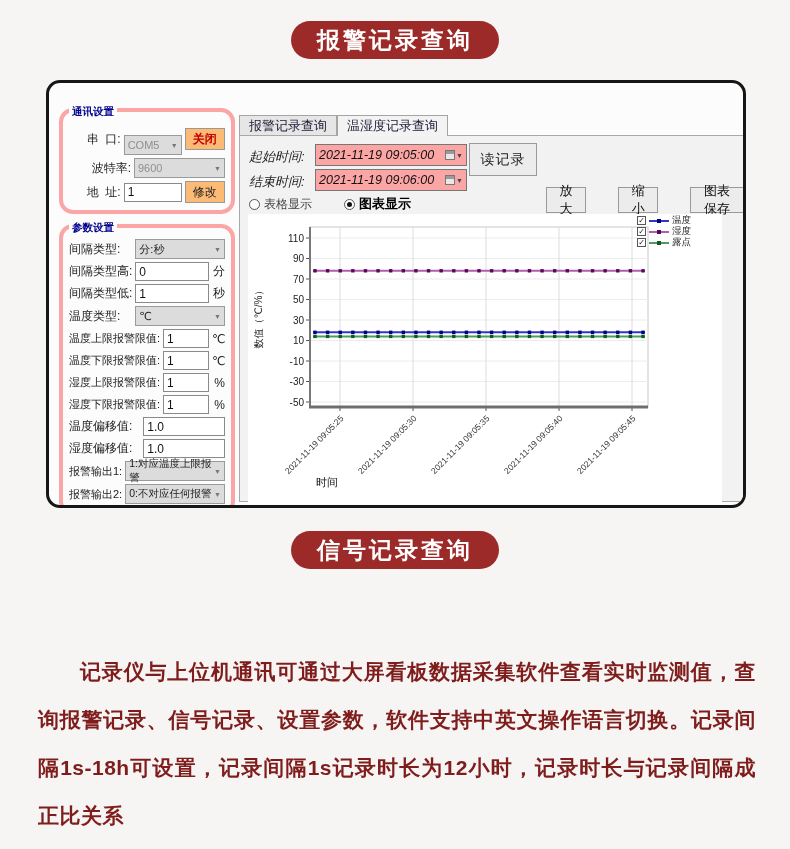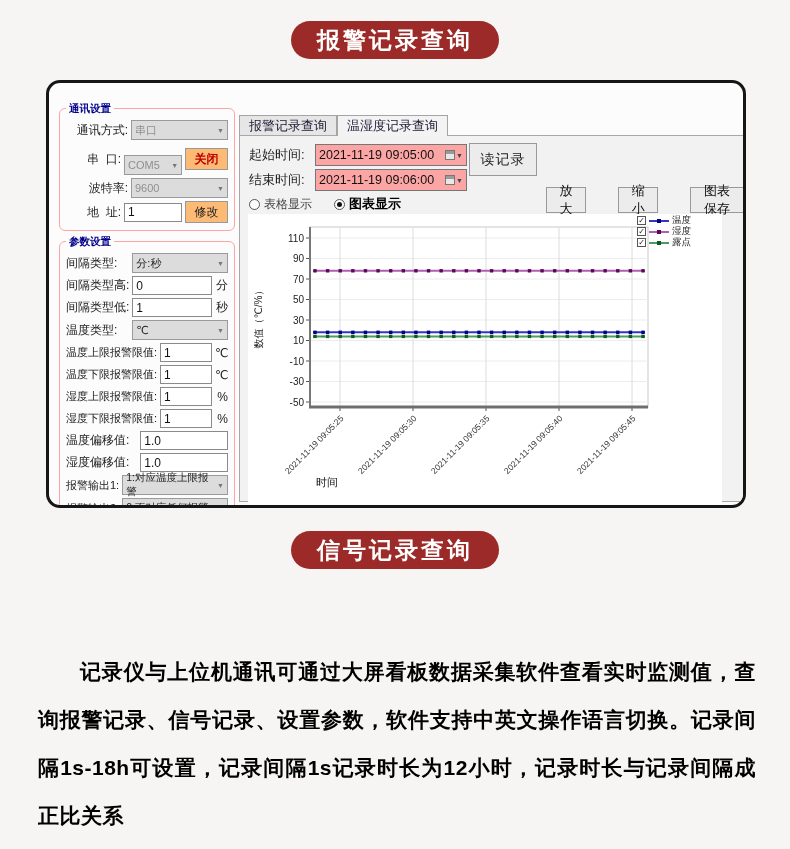--- a/index.html
+++ b/index.html
@@ -14,21 +14,21 @@
   #badge-signal { top:531px; }
 
   
   #app-window { position:absolute; left:46px; top:80px; width:700px; height:428px; background:#fcfcfc;
                 border:3px solid #161616; border-radius:14px; overflow:hidden; }
   #app-title { position:absolute; top:6px; left:0; width:100%; text-align:center; color:#2e7fc1;
                font-size:20px; letter-spacing:1px; }
 
   
   #left-panel { position:absolute; left:10px; top:25px; width:176px; bottom:0; }
-  .group { border:1px solid #fca5a5; border-radius:6px; position:relative; padding:8px 4px 4px 4px; margin-bottom:10px; background:#fcfcfc; }
+  .group { border:4px solid #fca5a5; border-radius:14px; position:relative; padding:8px 4px 4px 4px; margin-bottom:10px; background:#fcfcfc; }
   .group-title { position:absolute; top:-7px; left:6px; background:#fcfcfc; padding:0 3px;
                  font-size:10.5px; font-weight:bold; color:#00008c; }
   .crow,.prow { display:flex; align-items:center; margin:3px 2px; gap:3px; }
   .crow .lbl { width:62px; text-align:right; font-size:12px; color:#222; white-space:pre; }
   .prow .lbl { font-size:11px; color:#1a1a1a; white-space:nowrap; }
   .sel { height:20px; background:#dcdcdc; border:1px solid #9a9a9a; display:flex; align-items:center;
          justify-content:space-between; padding:0 3px; font-size:11px; color:#222; flex:1; min-width:0; }
   .sel.disabled { color:#8f8f8f; }
   .sel .chev { font-size:7px; color:#777; margin-left:2px; }
   .inp { height:19px; background:#fff; border:1px solid #8a8a8a; font-size:12px; color:#111;
@@ -39,33 +39,33 @@
   .unit { width:13px; font-size:12px; color:#222; text-align:right; }
 
   
   #right-panel { position:absolute; left:190px; top:32px; width:506px; bottom:3px; }
   #tabs { display:flex; height:21px; margin-left:0; }
   .tab { padding:0 9px; font-size:13px; color:#20203a; display:flex; align-items:center;
          border:1px solid #a5a5a5; border-bottom:none; background:#e6e6e6; }
   .tab.active { background:#f3f3f3; position:relative; z-index:2; }
   #tab-content { position:absolute; left:0; right:0; top:20px; bottom:0; background:#f2f2f2;
                  border:1px solid #a8a8a8; }
-  .dt-row { position:absolute; left:9px; display:flex; align-items:center; }
+  .dt-row { position:absolute; left:9px; display:flex; align-items:flex-end;font-style:italic; }
   #dt-row-start { top:8px; } #dt-row-end { top:33px; }
   .dt-lbl { font-size:13px; color:#222; width:66px; }
   .dt-field { width:152px; height:22px; background:#fca5a5; border:1px solid #767676; display:flex;
               align-items:center; padding:0 3px; font-size:12.5px; color:#111; }
   .dt-field .val { flex:1; }
   .cal-icon { width:10px; height:10px; border:1px solid #777; background:
               linear-gradient(#9a9a9a 0 3px, #e8e8e8 3px); margin-right:1px; }
   .dd-arrow { font-size:7px; color:#444; }
   #read-btn { position:absolute; left:229px; top:7px; width:68px; height:33px; background:#ececec;
               border:1px solid #999; font-size:14px; color:#222; display:flex; align-items:center;
               justify-content:center; letter-spacing:1px; }
-  #radio-row { position:absolute; left:9px; top:59px; display:flex; align-items:center; gap:22px; }
+  #radio-row { position:absolute; left:9px; top:59px; display:flex; align-items:center; gap:32px; }
   .radio-opt { display:flex; align-items:center; gap:4px; }
   .radio-circle { width:11px; height:11px; border:1px solid #555; border-radius:50%; background:#fff;
                   display:flex; align-items:center; justify-content:center; }
   .radio-circle .dot { width:5px; height:5px; border-radius:50%; background:#111; }
   #radio-table-label { font-size:12px; color:#444; }
   #radio-chart-label { font-size:13px; color:#000; font-weight:bold; }
   #zoom-btns { position:absolute; top:51px; left:282px; display:flex; gap:8px; }
   .zbtn { height:23px; background:#ececec; border:1px solid #999; font-size:13px; color:#111;
           display:flex; align-items:center; justify-content:center; padding:12px 10px;margin-left:24px; }
 
@@ -73,42 +73,35 @@
   #chart-legend { position:absolute; left:389px; top:1px; }
   .leg-row { display:flex; align-items:center; gap:3px; height:11px; }
   .leg-cb { width:9px; height:9px; background:#fff; border:1px solid #555; font-size:8px; line-height:8px;
             text-align:center; color:#222; }
   .leg-line { width:20px; height:2px; position:relative; }
   .leg-line .leg-dot { position:absolute; left:8px; top:-1px; width:4px; height:4px; }
   .leg-lbl { font-size:9.5px; color:#222; white-space:nowrap; }
 
   
   #description { position:absolute; left:38px; top:648px; width:718px; font-size:21px; font-weight:600;
-                 color:#000000; line-height:2.28; text-indent:2em; letter-spacing:0.5px; text-align:justify; }
+                 color:#7f1d1d; line-height:2.28; text-indent:2em; letter-spacing:0.5px; text-align:justify; }
 </style>
 </head>
 <body>
 
 <div id="stage">
 
   <div class="badge" id="badge-alarm">报警记录查询</div>
 
   <div id="app-window">
 
     <div id="left-panel">
 
       <div class="group">
         <div class="group-title">通讯设置</div>
-        <div class="crow">
-          <span class="lbl">通讯方式:</span>
-          <div class="sel disabled">
-            <span>串口</span>
-            <span class="chev">▼</span>
-          </div>
-        </div>
         <div class="crow">
           <span class="lbl">串  口:</span>
           <div class="sel disabled" style="flex:0 0 58px;margin-top:12px;">
             <span>COM5</span>
             <span class="chev">▼</span>
           </div>
           <button class="mini-btn red">关闭</button>
         </div>
         <div class="crow">
           <span class="lbl">波特率:</span>

